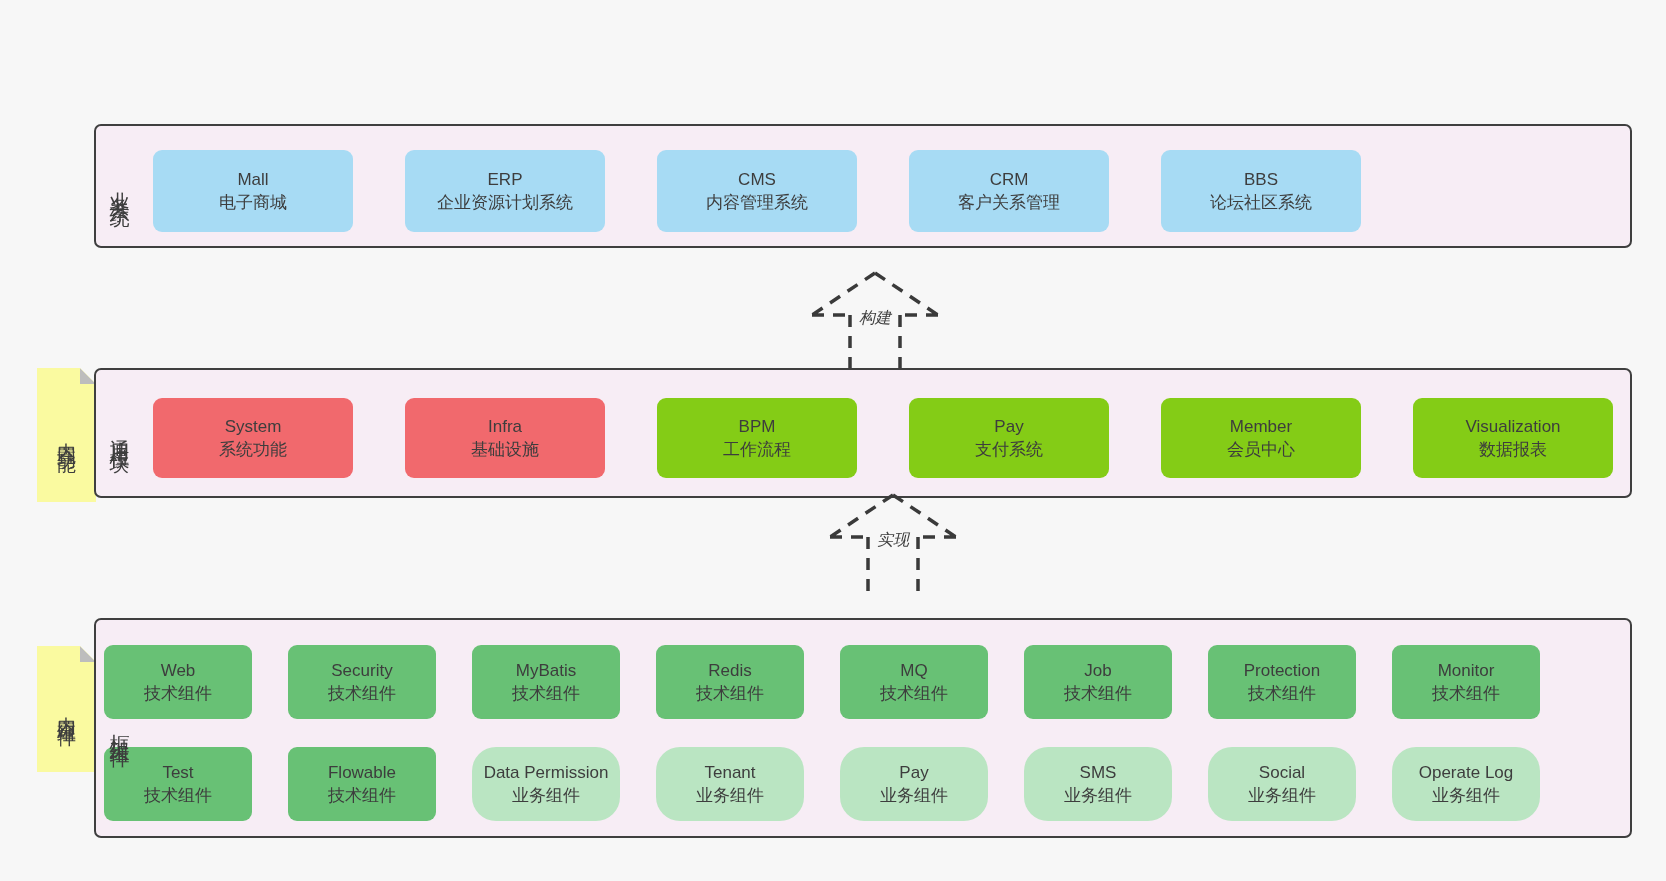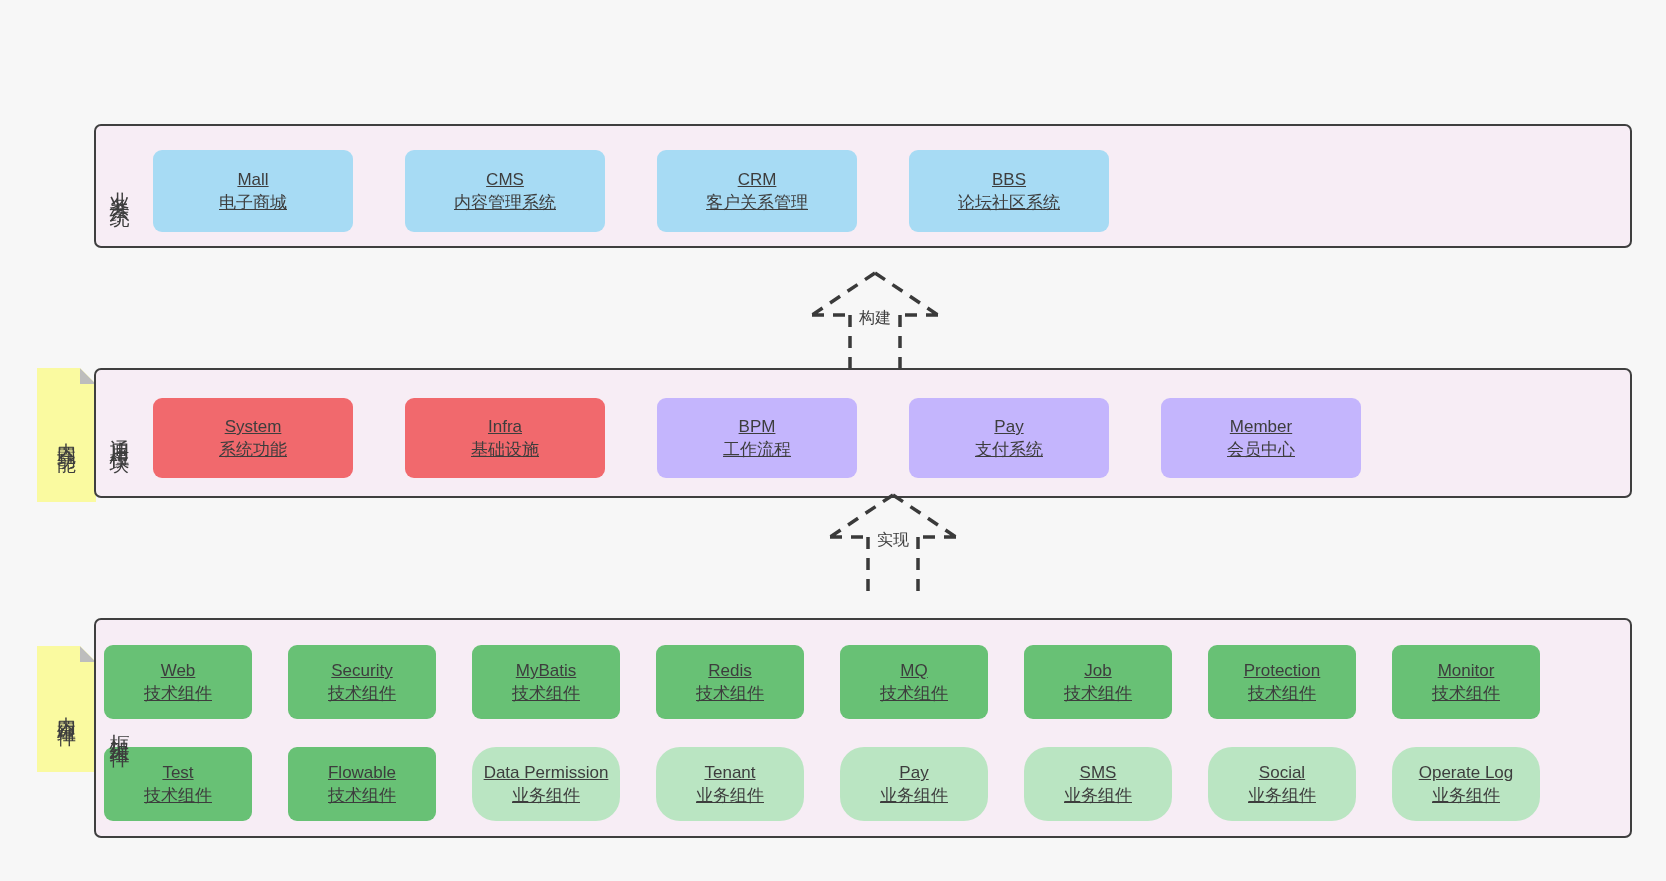--- a/index.html
+++ b/index.html
@@ -6,21 +6,20 @@
   .stage {
     position:relative; width:1666px; height:881px;
     background:#f7f7f7; overflow:hidden;
     font-family:"Liberation Sans","DejaVu Sans",sans-serif;
     color:#3d3d3d;
   }
   .container {
     position:absolute; left:94px; width:1538px;
     background:#f7edf5; border:2px solid #3f3f3f; border-radius:7px;
     box-sizing:border-box;
-    text-decoration:underline;
   }
   #band-business  { top:124px; height:124px; }
   #band-modules   { top:368px; height:130px; }
   #band-framework { top:618px; height:220px; }
 
   .vlabel {
     position:absolute; left:11px; top:50%; transform:translateY(-50%);
     writing-mode:vertical-rl; text-orientation:upright;
     font-size:20px; letter-spacing:5px; color:#3d3d3d; white-space:nowrap;
   }
@@ -36,21 +35,21 @@
     display:flex; flex-direction:column; align-items:center; justify-content:center;
     text-align:center; border-radius:9px; box-sizing:border-box;
     font-size:17px; line-height:23px; padding:0 10px; flex:none;
   }
   .wide  { width:200px; height:82px; }
   #band-modules .wide { height:80px; }
   .small { width:148px; height:74px; }
 
   .blue       { background:#a7dbf4; }
   .red        { background:#f1696d; }
-  .pink       { background:#c4b5fd; }
+  .pink       { background:#84cc16; }
   .green      { background:#68c175; }
   .lightgreen { background:#bae5c2;border-radius:24px; }
 
   .note {
     position:absolute; left:37px; width:59px; background:#fafaa0;
     display:flex; align-items:center; justify-content:center;
     clip-path:polygon(0 0, calc(100% - 16px) 0, 100% 16px, 100% 100%, 0 100%);
   }
   .note::after {
     content:""; position:absolute; top:0; right:0; width:16px; height:16px;
@@ -62,41 +61,45 @@
     writing-mode:vertical-rl; text-orientation:upright;
     font-size:19px; letter-spacing:4px; color:#3d3d3d;
   }
 
   .arrow { position:absolute; width:132px; height:100px; }
   #arrow-build     { left:809px; top:270px; }
   #arrow-implement { left:827px; top:492px; }
   .arrow svg { position:absolute; inset:0; }
   .arrow-label {
     position:absolute; left:50%; top:48px; transform:translate(-50%,-50%);
-    background:#f7f7f7; padding:1px 3px; font-size:16px; white-space:nowrap;
+    background:#f7f7f7; padding:1px 3px; font-size:16px; white-space:nowrap;font-style:italic;
   }
 </style>
 </head>
 <body>
 
 <div class="stage">
 
   <div class="note" id="note-modules">
     <span class="vtext">内置功能</span>
   </div>
   <div class="note" id="note-framework">
     <span class="vtext">内置组件</span>
   </div>
 
   <div class="container" id="band-business">
     <div class="vlabel">业务系统</div>
     <div class="row">
       <div class="box wide blue">
         <span>Mall</span>
         <span>电子商城</span>
+      </div>
+      <div class="box wide blue">
+        <span>ERP</span>
+        <span>企业资源计划系统</span>
       </div>
       <div class="box wide blue">
         <span>CMS</span>
         <span>内容管理系统</span>
       </div>
       <div class="box wide blue">
         <span>CRM</span>
         <span>客户关系管理</span>
       </div>
       <div class="box wide blue">
@@ -129,20 +132,24 @@
         <span>工作流程</span>
       </div>
       <div class="box wide pink">
         <span>Pay</span>
         <span>支付系统</span>
       </div>
       <div class="box wide pink">
         <span>Member</span>
         <span>会员中心</span>
       </div>
+      <div class="box wide pink">
+        <span>Visualization</span>
+        <span>数据报表</span>
+      </div>
     </div>
   </div>
 
   <div class="arrow" id="arrow-implement">
     <svg viewBox="0 0 132 100">
       <path d="M66 3 L3 45 M66 3 L129 45 M3 45 L41 45 M129 45 L91 45 M41 45 L41 100 M91 45 L91 100" fill="none" stroke="#3a3a3a" stroke-width="3.5" stroke-dasharray="12 9"></path>
     </svg>
     <span class="arrow-label">实现</span>
   </div>
 

